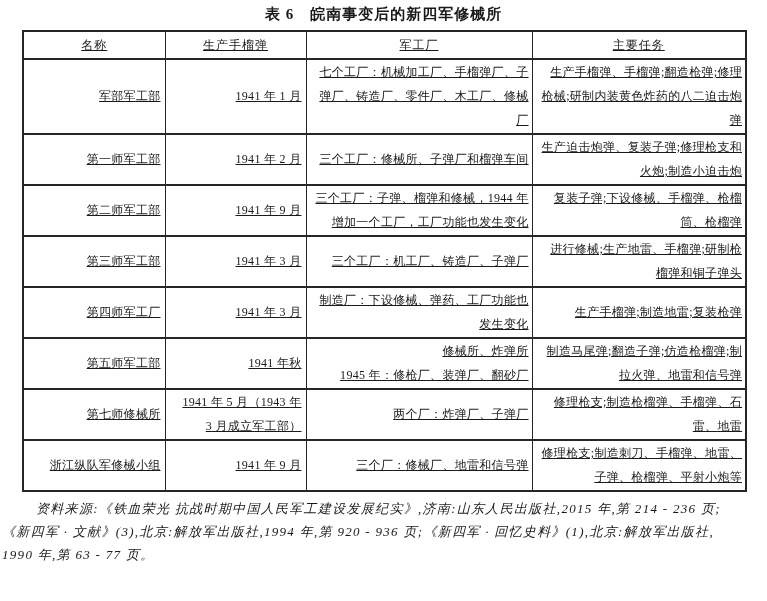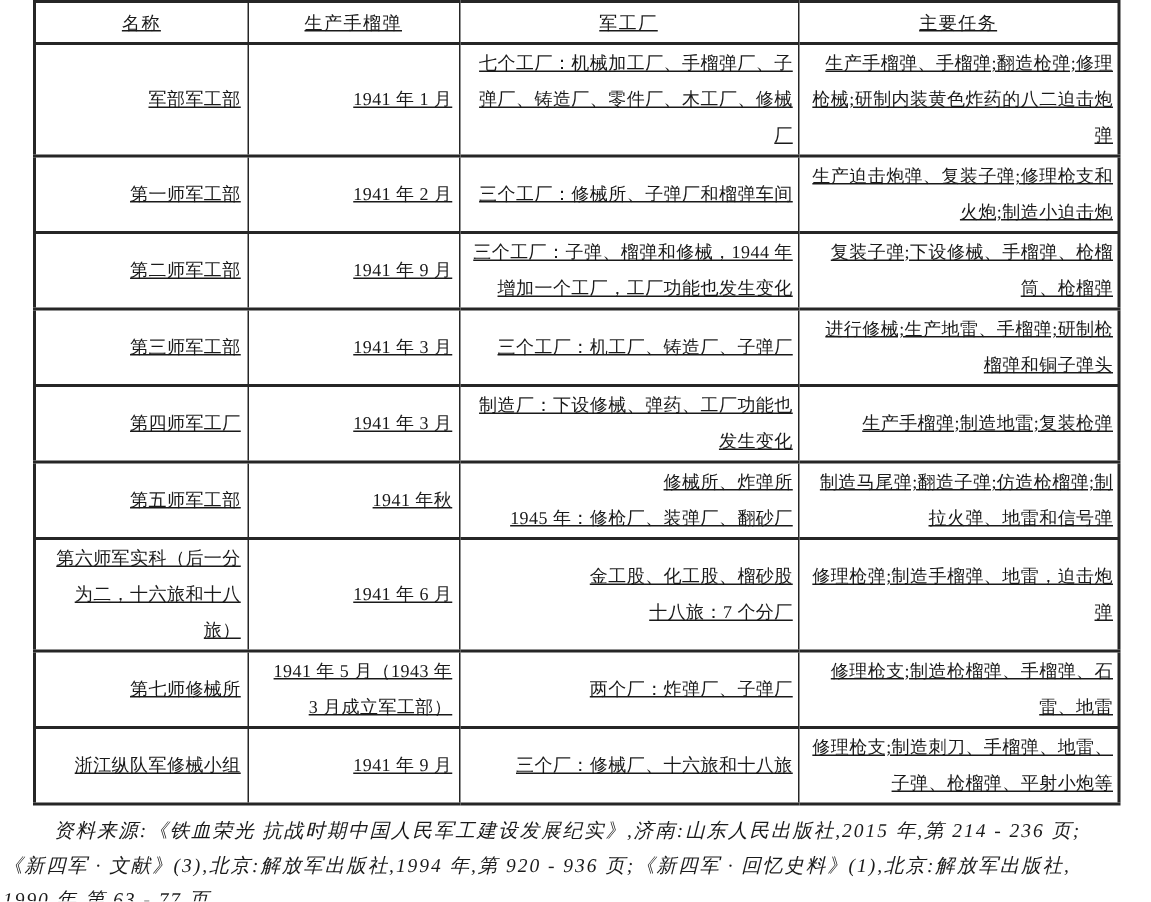--- a/index.html
+++ b/index.html
@@ -67,20 +67,21 @@
     letter-spacing: 1.3px;
     text-indent: 34px;
     white-space: pre-line;
   }
 </style>
 </head>
 <body>
 
 <div class="page">
 
+  <h1 class="doc-title">表 6　皖南事变后的新四军修械所</h1>
 
   <table class="main-table">
     <colgroup>
       <col class="c1">
         <col class="c2">
         <col class="c3">
         <col class="c4">
     </colgroup>
     <thead>
       <tr>
@@ -122,36 +123,29 @@
           <td>生产手榴弹;制造地雷;复装枪弹</td>
         </tr>
         <tr>
           <td>第五师军工部</td>
           <td>1941 年秋</td>
           <td>修械所、炸弹所
 1945 年：修枪厂、装弹厂、翻砂厂</td>
           <td>制造马尾弹;翻造子弹;仿造枪榴弹;制拉火弹、地雷和信号弹</td>
         </tr>
         <tr>
-          <td>第六师军实科（后一分为二，十六旅和十八旅）</td>
-          <td>1941 年 6 月</td>
-          <td>金工股、化工股、榴砂股
-十八旅：7 个分厂</td>
-          <td>修理枪弹;制造手榴弹、地雷，迫击炮弹</td>
-        </tr>
-        <tr>
           <td>第七师修械所</td>
           <td>1941 年 5 月（1943 年 3 月成立军工部）</td>
           <td>两个厂：炸弹厂、子弹厂</td>
           <td>修理枪支;制造枪榴弹、手榴弹、石雷、地雷</td>
         </tr>
         <tr>
           <td>浙江纵队军修械小组</td>
           <td>1941 年 9 月</td>
-          <td>三个厂：修械厂、十六旅和十八旅</td>
+          <td>三个厂：修械厂、地雷和信号弹</td>
           <td>修理枪支;制造刺刀、手榴弹、地雷、子弹、枪榴弹、平射小炮等</td>
         </tr>
       </tbody>
   </table>
 
   <p class="source-note">资料来源:《铁血荣光 抗战时期中国人民军工建设发展纪实》,济南:山东人民出版社,2015 年,第 214 - 236 页;
 《新四军 · 文献》(3),北京:解放军出版社,1994 年,第 920 - 936 页;《新四军 · 回忆史料》(1),北京:解放军出版社,
 1990 年,第 63 - 77 页。</p>
 
 </div>

